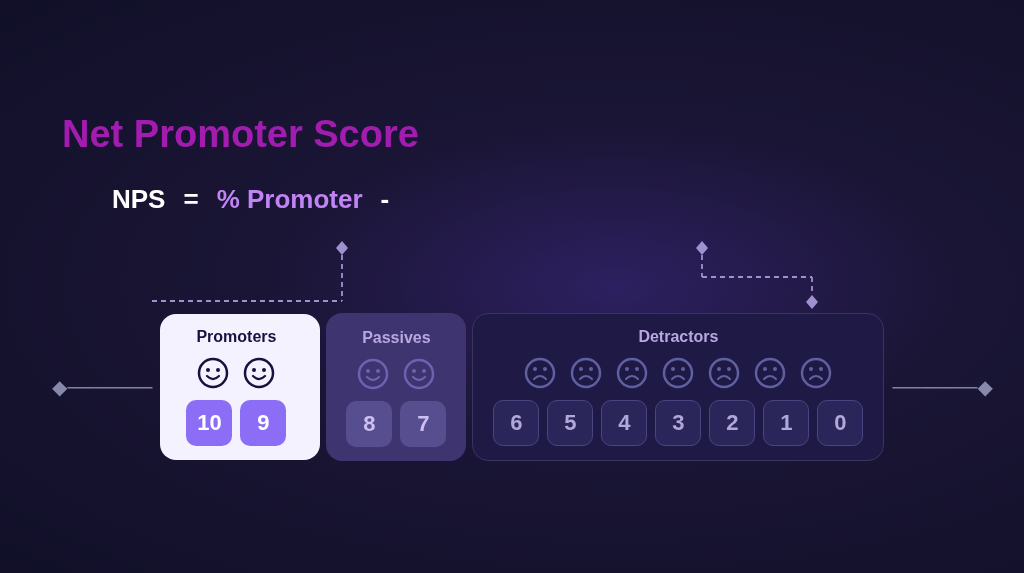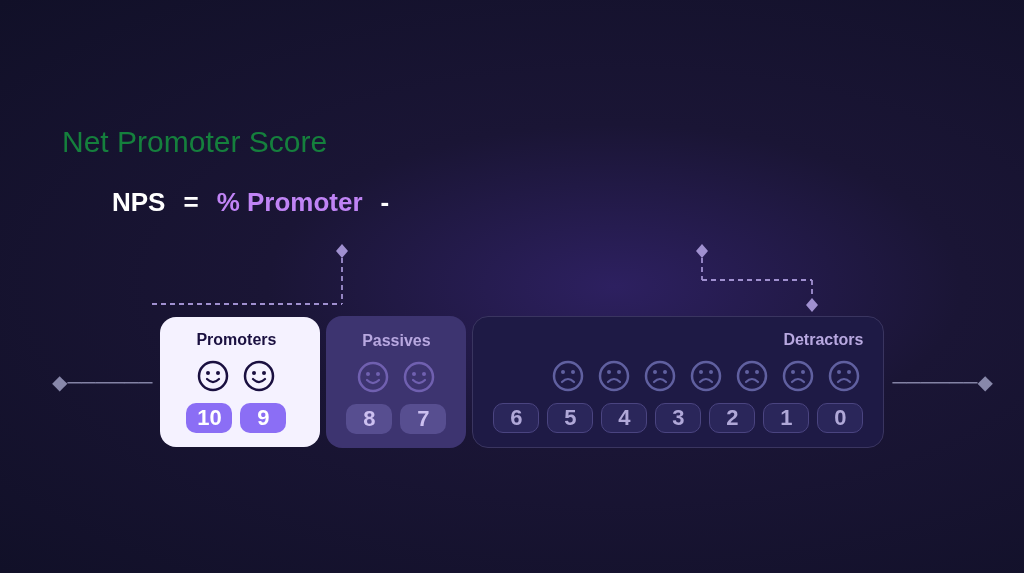--- a/index.html
+++ b/index.html
@@ -14,23 +14,23 @@
       align-items: center;
       justify-content: center;
     }
 
     .container {
       width: 920px;
       position: relative;
     }
 
     .title {
-      font-size: 30px;
-      font-weight: 400;
-      color: #15803d;
+      font-size: 38px;
+      font-weight: 700;
+      color: #a21caf;
       margin-bottom: 28px;
       padding-left: 10px;
     }
 
     .formula-row {
       display: flex;
       align-items: center;
       gap: 18px;
       margin-bottom: 18px;
       padding-left: 60px;
@@ -139,21 +139,21 @@
       margin-bottom: 8px;
     }
 
     .card-detractors {
       background: #1e1a45;
       border: 1.5px solid #3a3560;
       border-radius: 16px;
       padding: 14px 20px 14px 20px;
       display: flex;
       flex-direction: column;
-      align-items: flex-end;
+      align-items: center;
       flex: 1;
       margin-left: 6px;
     }
 
     .card-detractors .card-title {
       font-size: 16px;
       font-weight: 600;
       color: #b8a8e0;
       margin-bottom: 8px;
     }
@@ -179,21 +179,21 @@
     }
 
     
     .numbers-row {
       display: flex;
       gap: 8px;
     }
 
     .num-tile {
       width: 46px;
-      height: 30px;
+      height: 46px;
       border-radius: 10px;
       display: flex;
       align-items: center;
       justify-content: center;
       font-size: 22px;
       font-weight: 700;
     }
 
     .num-tile-promoter {
       background: #8b6ef5;

